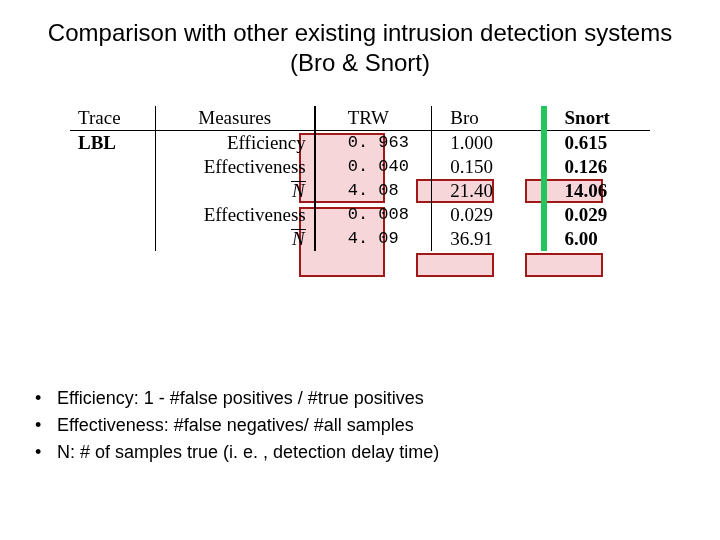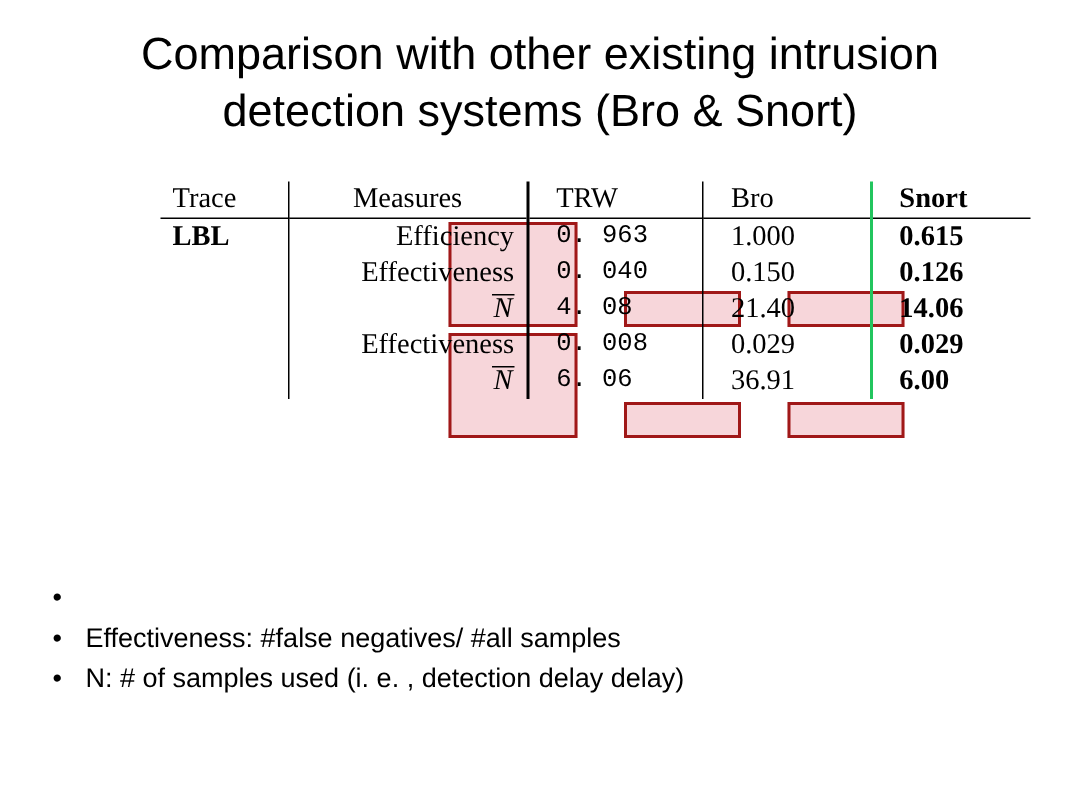--- a/index.html
+++ b/index.html
@@ -6,46 +6,45 @@
   body {
     margin: 0;
     width: 720px;
     height: 540px;
     background: #fff;
     font-family: Arial, Helvetica, sans-serif;
     color: #000;
     position: relative;
   }
   .title {
-    font-size: 30px;
+    font-size: 24px;
     text-align: center;
     padding: 18px 40px 0 40px;
     line-height: 1.25;
   }
   .table-wrap {
     margin: 28px auto 0 auto;
     width: 580px;
     position: relative;
   }
   table {
     border-collapse: collapse;
     width: 100%;
     font-family: "Times New Roman", Times, serif;
     font-size: 19px;
-    margin-left: 37px;
   }
   td, th {
     padding: 1px 8px;
     text-align: left;
     font-weight: normal;
   }
   .col-trace { width: 80px; border-right: 1px solid #000; }
   .col-meas  { width: 150px; text-align: center; border-right: 2px solid #a16207; }
-  .col-trw   { width: 110px; border-left: 2.2px double #000; border-right: 1px solid #000; text-align: left; padding-left: 18px; }
-  .col-bro   { width: 105px; border-right: 2px solid #22c55e; text-align: left; padding-left: 18px; }
+  .col-trw   { width: 110px; border-left: 2.2px double #000; border-right: 1px solid #000; text-align: left; padding-left: 32px; }
+  .col-bro   { width: 105px; border-right: 6px solid #22c55e; text-align: left; padding-left: 18px; }
   .col-snort { width: 100px; text-align: left; padding-left: 18px; font-weight: bold; }
   tr.hdr td, tr.hdr th { border-bottom: 1px solid #000; }
   tr.sect td, tr.sect th { border-top: 1px solid #000; }
   .nbar { display:inline-block; border-top:1px solid #000; line-height:0.95; font-style: italic; padding: 0 1px;}
   
   .hl {
     position: absolute;
     background: #f7d6da;
     border: 2px solid #a01818;
     z-index: -1;
@@ -120,33 +119,34 @@
     <tr>
       <td class="col-trace"></td>
       <td class="col-meas" style="text-align:right;">Effectiveness</td>
       <td class="col-trw trw-sans">0. 008</td>
       <td class="col-bro">0.029</td>
       <td class="col-snort">0.029</td>
     </tr>
     <tr>
       <td class="col-trace"></td>
       <td class="col-meas" style="text-align:right;"><span class="nbar">N</span></td>
-      <td class="col-trw trw-sans">6. 06</td>
+      <td class="col-trw trw-sans">4. 09</td>
       <td class="col-bro">36.91</td>
       <td class="col-snort">6.00</td>
     </tr>
   </tbody>
     </table>
 </div>
 
 <div class="bullets">
   <div class="row">
     <span class="dot">•</span>
+    <span>Efficiency: 1 - #false positives / #true positives</span>
   </div>
   <div class="row">
     <span class="dot">•</span>
     <span>Effectiveness: #false negatives/ #all samples</span>
   </div>
   <div class="row">
     <span class="dot">•</span>
-    <span>N: # of samples used (i. e. , detection delay delay)</span>
+    <span>N: # of samples true (i. e. , detection delay time)</span>
   </div>
 </div>
 
 </body></html>

